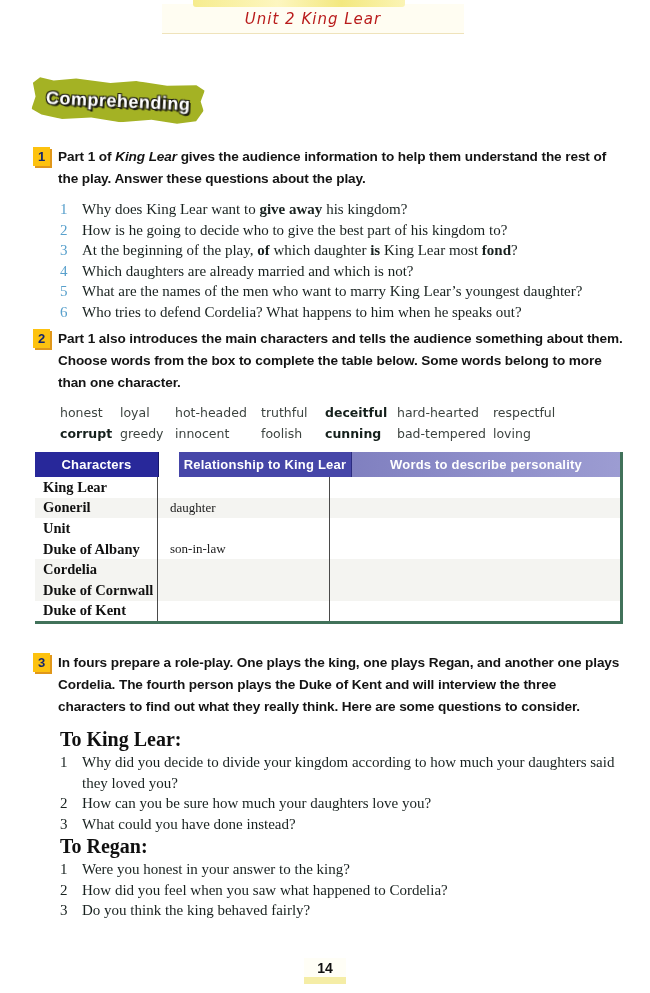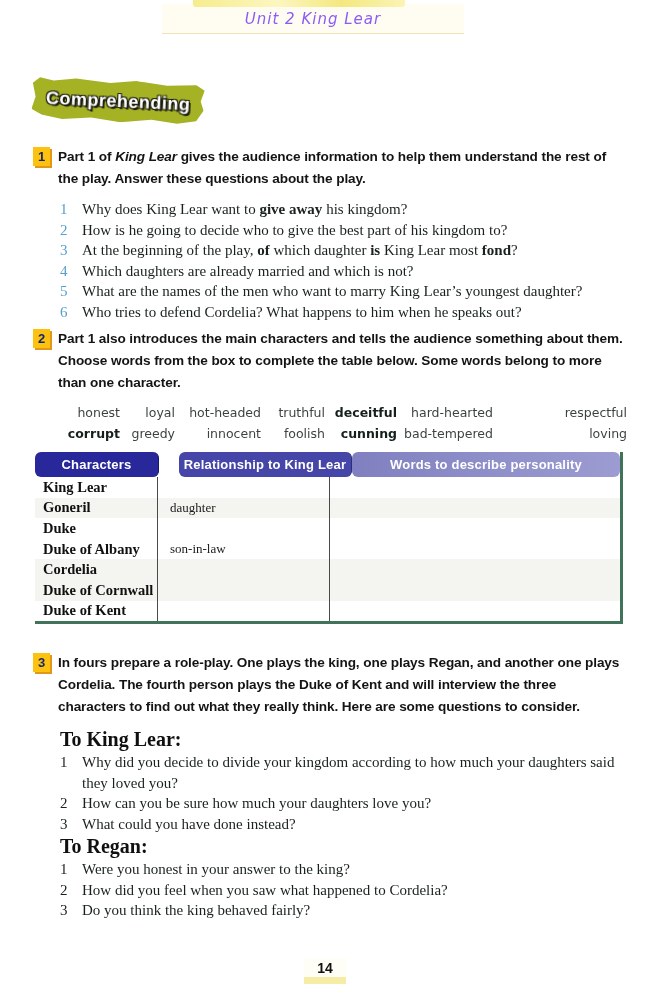--- a/index.html
+++ b/index.html
@@ -9,21 +9,21 @@
     font-family:"Liberation Sans",sans-serif;
   }
   
   .unit-box{
     position:absolute;left:162px;top:4px;width:302px;height:29px;
     background:#fffdf2;border-bottom:1px solid #efe3bb;
     display:flex;align-items:center;justify-content:center;
   }
   .unit-title{
     font-family:"DejaVu Sans",sans-serif;font-style:italic;
-    font-size:15px;color:#8b5cf6;letter-spacing:1px;
+    font-size:15px;color:#b91c1c;letter-spacing:1px;
   }
   .unit-strip{
     position:absolute;left:193px;top:0;width:212px;height:7px;
     background:linear-gradient(90deg,#f6ec8e,#fdf6c0 40%,#f3e87f 70%,#fbf4b5);
     border-radius:0 0 3px 3px;
   }
   
   .banner{
     position:absolute;left:32px;top:80px;width:172px;height:42px;
     background:#a4b224;
@@ -56,33 +56,33 @@
   .q-list{margin:9px 0 0 27px;}
   .q-item{display:flex;line-height:20.5px;font-family:"Liberation Serif",serif;font-size:15px;color:#18211f;}
   .q-num{flex:0 0 22px;}
   .blue .q-num{color:#58a0cc;}
   .q-text b{font-weight:bold;}
   
   .word-box{
     margin:11px 0 7px 27px;
     display:grid;grid-template-columns:60px 55px 86px 64px 72px 96px auto;
     row-gap:6px;
-    font-family:"DejaVu Sans",sans-serif;font-size:12.5px;color:#3c433f;text-align:right;
+    font-family:"DejaVu Sans",sans-serif;font-size:12.5px;color:#3c433f;
   }
   .word-box .bold{font-weight:bold;color:#15201c;}
   
   .char-table{
     position:absolute;left:35px;top:452px;width:585px;
     border-right:3px solid #41725a;border-bottom:3px solid #41725a;
     background:#ffffff;
   }
   .t-header{display:flex;height:25px;}
   .t-header .hc{
     display:flex;align-items:center;justify-content:center;
-    color:#ffffff;font-size:13px;font-weight:bold;letter-spacing:.2px;border-radius:6px;
+    color:#ffffff;font-size:13px;font-weight:bold;letter-spacing:.2px;
   }
   .hc1{width:123px;background:#28289a;border-right:1px solid #16166b;}
   .hc2{width:172px;background:#4646a8;border-right:1px solid #2c2c80;margin-left:20px;}
   .hc3{flex:1;background:linear-gradient(90deg,#8080c0,#9c9cd2);}
   .t-row{display:flex;height:20.6px;align-items:center;}
   .t-row.alt{background:#f4f4f1;}
   .cell{height:100%;display:flex;align-items:center;}
   .c1{width:123px;padding-left:8px;box-sizing:border-box;border-right:1px solid #4a4a4a;
       font-family:"Liberation Serif",serif;font-weight:bold;font-size:14.5px;color:#101010;}
   .c2{width:172px;padding-left:12px;box-sizing:border-box;border-right:1px solid #4a4a4a;
@@ -185,21 +185,21 @@
     <div class="cell c1">King Lear</div>
     <div class="cell c2"></div>
     <div class="cell c3"></div>
   </div>
   <div class="t-row alt">
     <div class="cell c1">Goneril</div>
     <div class="cell c2">daughter</div>
     <div class="cell c3"></div>
   </div>
   <div class="t-row">
-    <div class="cell c1">Duke</div>
+    <div class="cell c1">Unit</div>
     <div class="cell c2"></div>
     <div class="cell c3"></div>
   </div>
   <div class="t-row">
     <div class="cell c1">Duke of Albany</div>
     <div class="cell c2">son-in-law</div>
     <div class="cell c3"></div>
   </div>
   <div class="t-row alt">
     <div class="cell c1">Cordelia</div>

